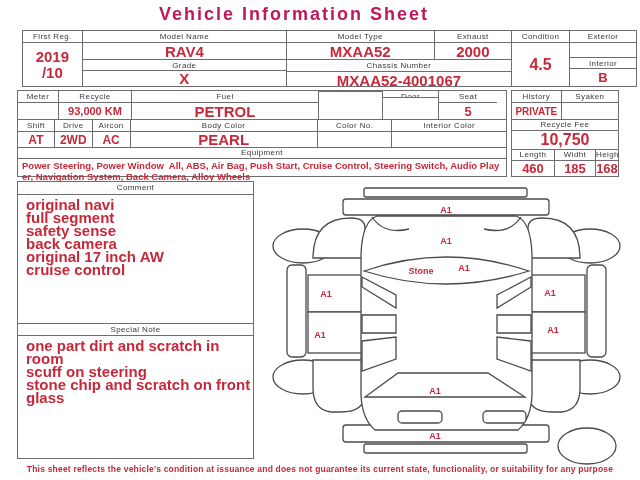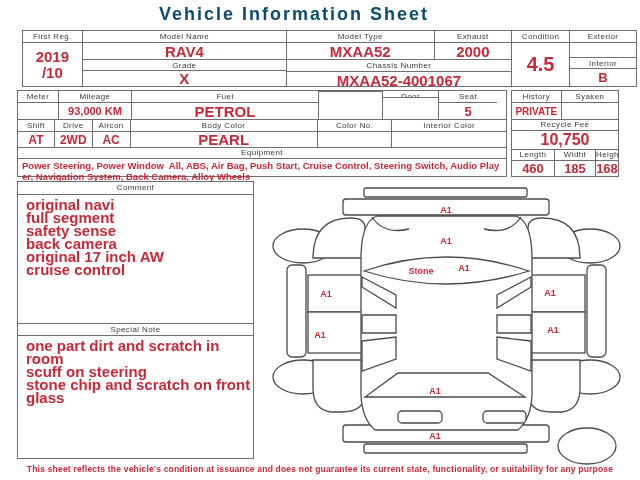--- a/index.html
+++ b/index.html
@@ -1,31 +1,31 @@
 <!DOCTYPE html>
 <html><head>
 <meta charset="utf-8">
 <style>
   html,body{margin:0;padding:0;background:#e8e8e8;}
   .sheet{position:relative;width:640px;height:480px;background:#ffffff;
          font-family:"Liberation Sans",sans-serif;overflow:hidden;
          --red:#c5293a;--ink:#3a3a3a;--line:#6e6e6e;}
   .title{position:absolute;top:4px;left:0;width:588px;text-align:center;
-         font-size:18px;font-weight:700;letter-spacing:2px;color:#0c4a6e;}
+         font-size:18px;font-weight:700;letter-spacing:2px;color:#be185d;}
   .tbl{position:absolute;border:1px solid var(--line);display:flex;background:#fff;box-sizing:border-box;}
   .col{display:flex;flex-direction:column;box-sizing:border-box;min-width:0;}
   .row{display:flex;box-sizing:border-box;min-width:0;}
   .bl{border-left:1px solid var(--line);}
   .bt{border-top:1px solid var(--line);}
   .lbl{font-size:8px;color:var(--ink);text-align:center;line-height:11px;height:12px;
        letter-spacing:.4px;border-bottom:1px solid var(--line);overflow:hidden;white-space:nowrap;box-sizing:border-box;}
   .val{color:var(--red);font-weight:700;text-align:center;display:flex;
        align-items:center;justify-content:center;flex:1;min-height:0;overflow:hidden;}
   .pre{white-space:pre-line;line-height:16px;}
-  .fs20{font-size:20px;} .fs16{font-size:16px;} .fs15{font-size:15px;}
+  .fs20{font-size:16px;} .fs16{font-size:16px;} .fs15{font-size:15px;}
   .fs13{font-size:13px;} .fs12{font-size:12px;} .fs11{font-size:11px;} .fs10{font-size:10px;}
   .equiptext{color:var(--red);font-weight:700;font-size:9.5px;line-height:11px;
              padding:1px 4px;white-space:pre-wrap;word-break:break-all;text-align:left;}
   .freetext{box-sizing:border-box;padding:3px 0 0 8px;overflow:hidden;}
   .freetext div{color:var(--red);font-weight:700;font-size:15px;line-height:13px;}
   .secthdr{font-size:8px;color:var(--ink);text-align:center;line-height:12px;height:13px;
            letter-spacing:.4px;box-sizing:border-box;}
   .diagram{position:absolute;left:256px;top:183px;width:384px;height:282px;}
   .diagram svg{width:100%;height:100%;}
   .diagram path,.diagram rect,.diagram ellipse,.diagram line{stroke:#4b4b4b;stroke-width:1.3;fill:#ffffff;}
@@ -85,21 +85,21 @@
     </div>
   </div>
 
   <div class="tbl" style="left:17px;top:90px;width:490px;height:87px;flex-direction:column;">
     <div class="row" style="height:28px;">
       <div class="col" style="width:40px;">
         <div class="lbl">Meter</div>
         <div class="val fs11"></div>
       </div>
       <div class="col bl" style="width:73px;">
-        <div class="lbl">Mileage</div>
+        <div class="lbl">Recycle</div>
         <div class="val fs11">93,000 KM</div>
       </div>
       <div class="col bl" style="width:187px;">
         <div class="lbl">Fuel</div>
         <div class="val fs15">PETROL</div>
       </div>
       <div class="col bl" style="width:64px;gap:32px;">
         <div class="lbl">Steering</div>
         <div class="val fs11"></div>
       </div>

